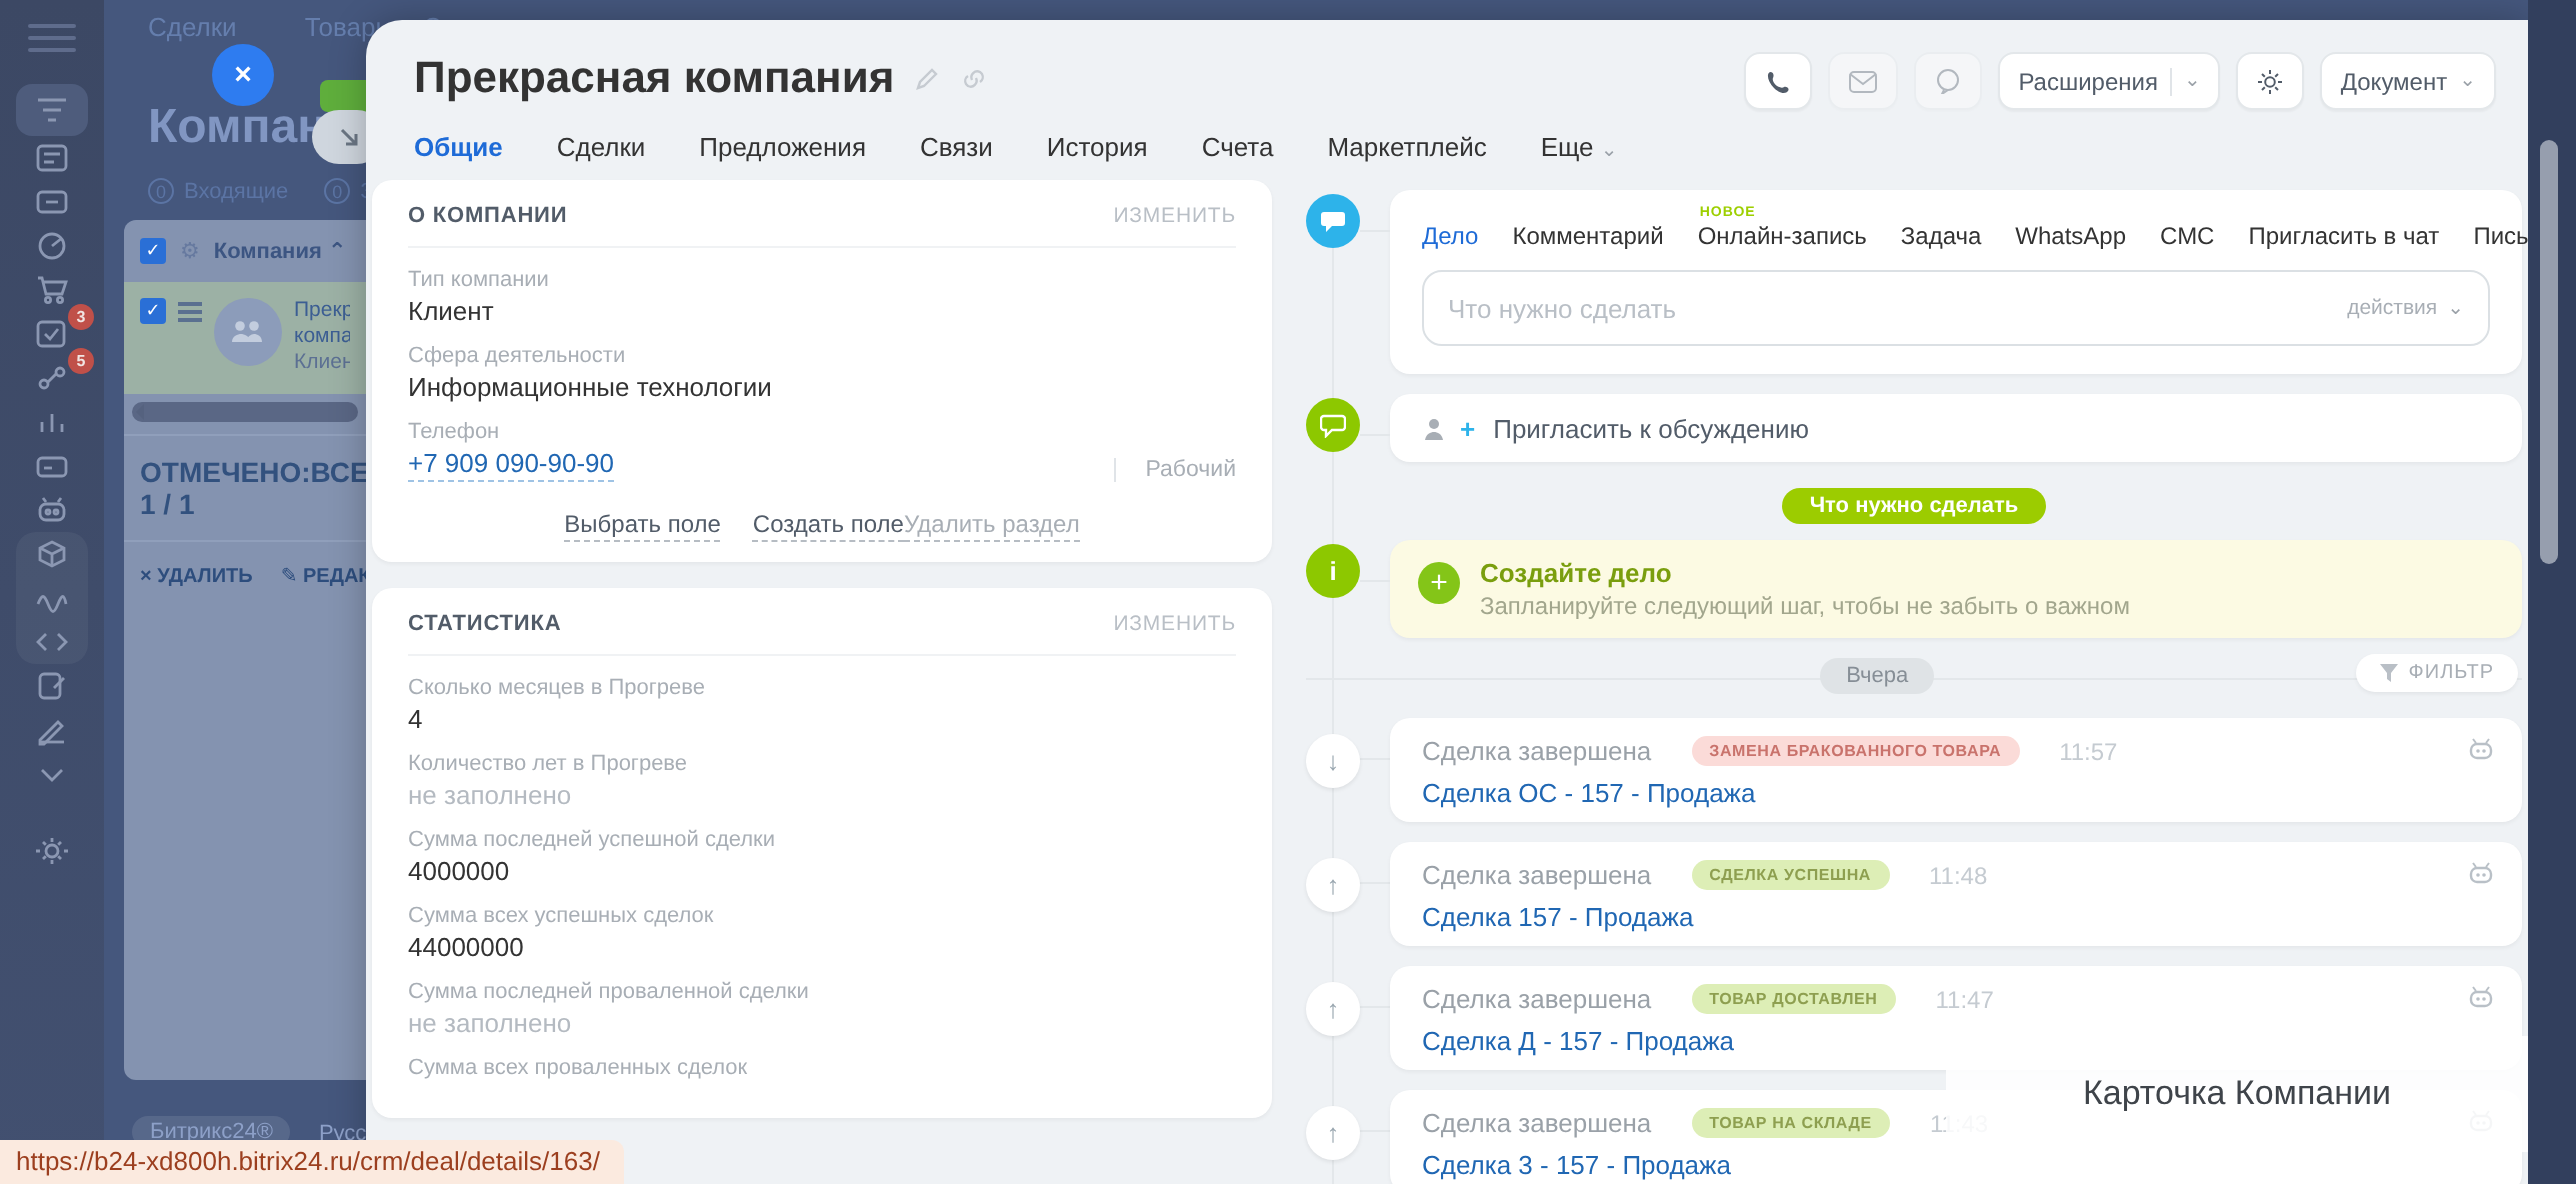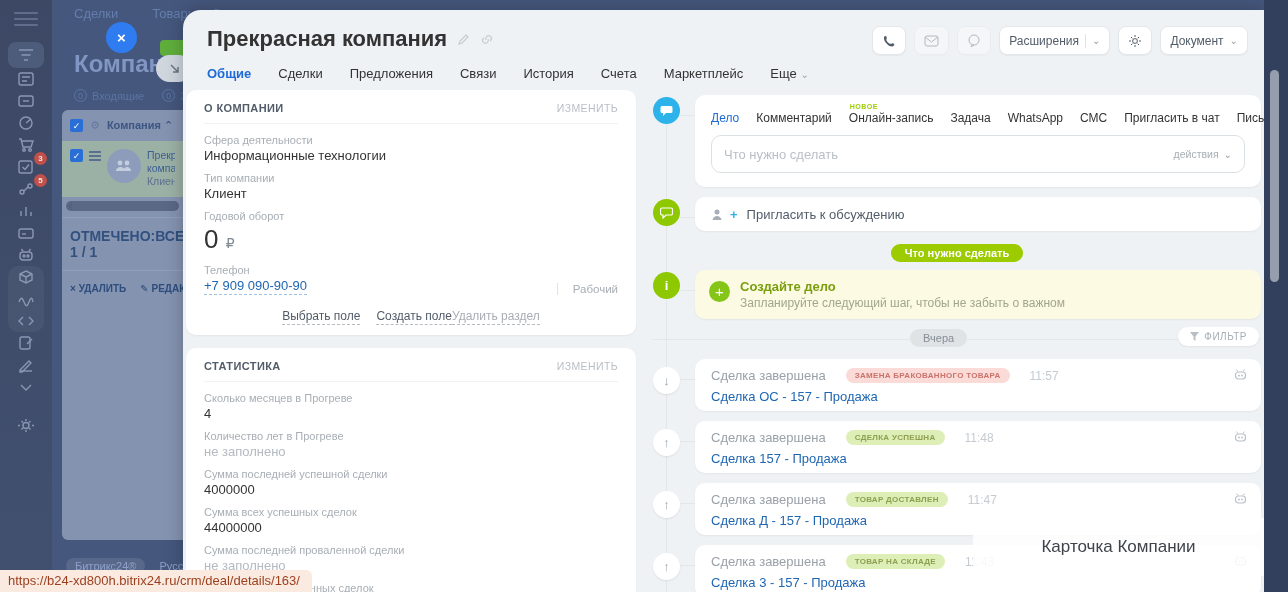--- a/index.html
+++ b/index.html
@@ -390,30 +390,26 @@
     <span class="sl-tab"><span>Еще</span> <span class="chev">⌄</span></span>
   </div>
 
   <div class="leftcol">
     <div class="card">
       <div class="card-head">
         <span class="card-title">О КОМПАНИИ</span>
         <span class="card-edit">ИЗМЕНИТЬ</span>
       </div>
       <div class="fld">
+        <div class="lbl">Тип компании</div>
+        <div class="val">Клиент</div>
+      </div>
+      <div class="fld">
         <div class="lbl">Сфера деятельности</div>
         <div class="val">Информационные технологии</div>
-      </div>
-      <div class="fld">
-        <div class="lbl">Тип компании</div>
-        <div class="val">Клиент</div>
-      </div>
-      <div class="fld">
-        <div class="lbl">Годовой оборот</div>
-        <div class="money"><span>0</span> <span class="cur">₽</span></div>
       </div>
       <div class="fld">
         <div class="lbl">Телефон</div>
         <div class="phone-row">
           <span class="phone-link">+7 909 090-90-90</span>
           <span class="phone-tag">Рабочий</span>
         </div>
       </div>
       <div class="links-row">
         <span class="lr-left">

